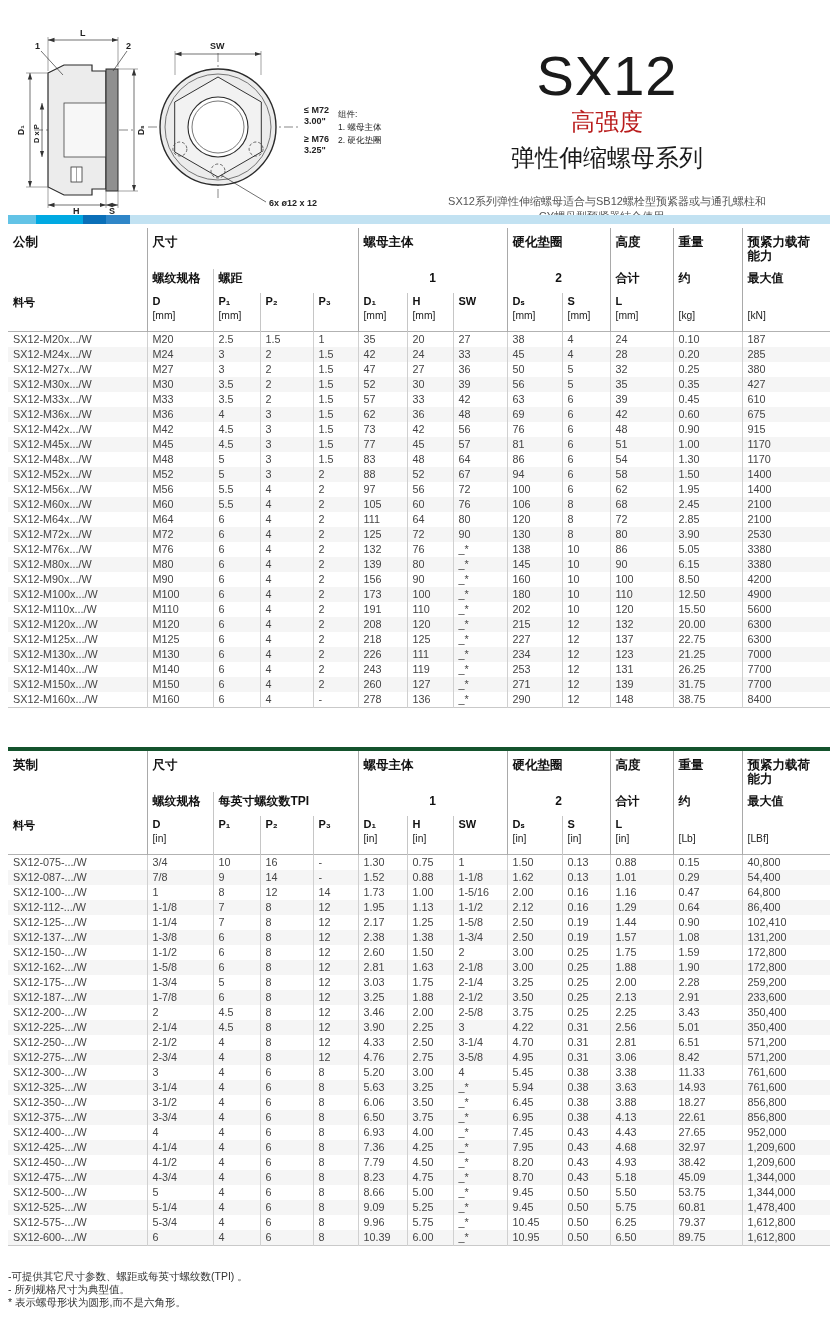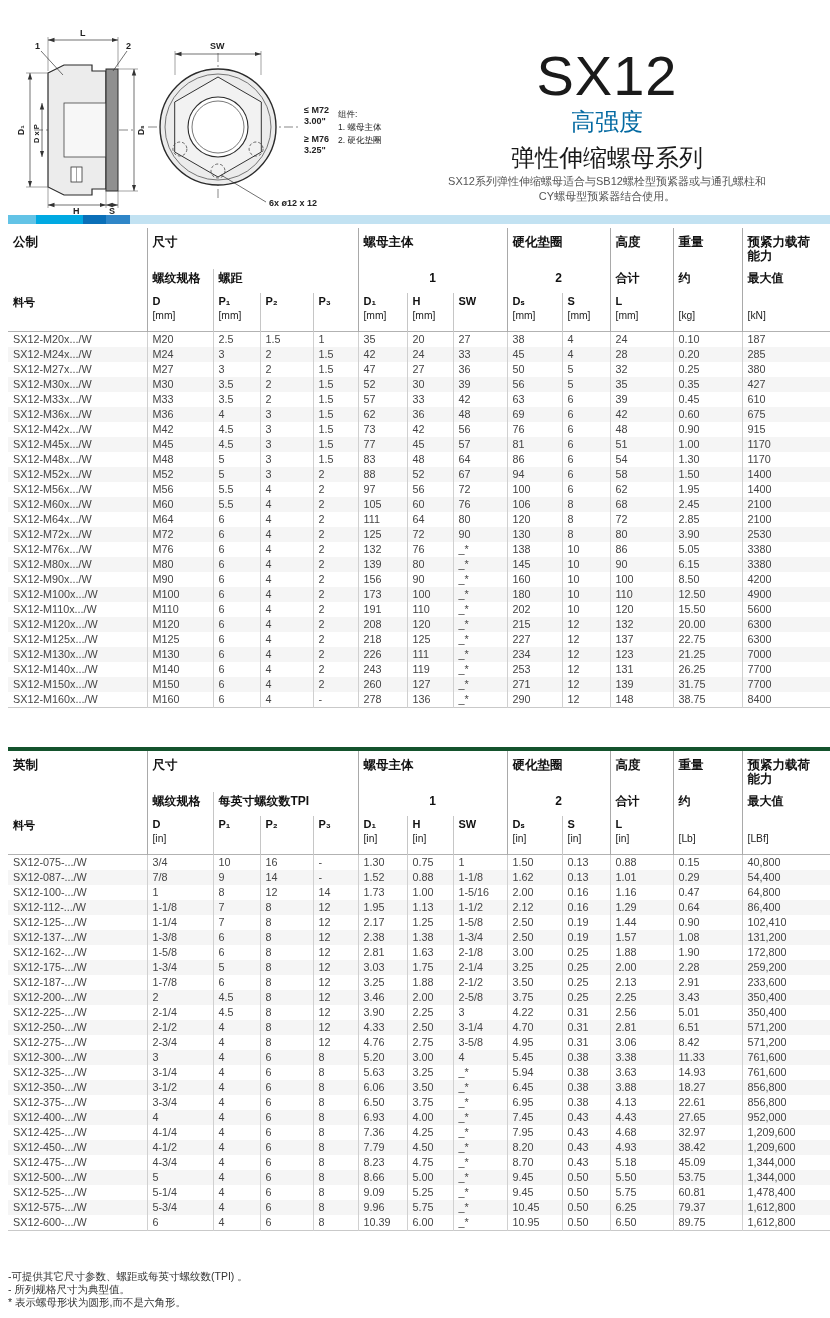--- a/index.html
+++ b/index.html
@@ -3,23 +3,23 @@
 <meta charset="utf-8">
 <style>
   html,body{margin:0;padding:0;background:#fff;}
   .page{position:relative;width:830px;height:1318px;background:#fff;overflow:hidden;
         font-family:"Liberation Sans","DejaVu Sans",sans-serif;color:#222;}
 
   
   .diagram{position:absolute;left:8px;top:25px;width:400px;height:190px;}
   .titleblock{position:absolute;right:8px;top:48px;width:430px;text-align:center;}
   .series{font-size:56px;font-weight:200;line-height:1.0;color:#1a1a1a;letter-spacing:1px;}
-  .sub1{font-size:24px;font-weight:400;color:#0369a1;margin-top:2px;}
+  .sub1{font-size:24px;font-weight:400;color:#b91c1c;margin-top:2px;}
   .sub2{font-size:24px;font-weight:400;color:#1a1a1a;margin-top:4px;}
-  .desc{font-size:11px;color:#555;line-height:15px;margin-top:0;}
+  .desc{font-size:11px;color:#555;line-height:15px;margin-top:20px;}
 
   
   .bar{position:absolute;left:8px;top:215px;right:0;height:9px;display:flex;}
   .bar div{height:9px;}
 
   
   table{border-collapse:collapse;table-layout:fixed;width:822px;border-bottom:1px solid #c9c9c9;}
   .tbl1{position:absolute;left:8px;top:228px;}
   .tbl2{position:absolute;left:8px;top:747px;border-top:4px solid #14532d;}
   thead{border-bottom:1px solid #b2b2b2;}
@@ -797,20 +797,35 @@
           <td>2.38</td>
           <td>1.38</td>
           <td>1-3/4</td>
           <td>2.50</td>
           <td>0.19</td>
           <td>1.57</td>
           <td>1.08</td>
           <td>131,200</td>
         </tr>
         <tr>
+          <td>SX12-150-.../W</td>
+          <td>1-1/2</td>
+          <td>6</td>
+          <td>8</td>
+          <td>12</td>
+          <td>2.60</td>
+          <td>1.50</td>
+          <td>2</td>
+          <td>3.00</td>
+          <td>0.25</td>
+          <td>1.75</td>
+          <td>1.59</td>
+          <td>172,800</td>
+        </tr>
+        <tr>
           <td>SX12-162-.../W</td>
           <td>1-5/8</td>
           <td>6</td>
           <td>8</td>
           <td>12</td>
           <td>2.81</td>
           <td>1.63</td>
           <td>2-1/8</td>
           <td>3.00</td>
           <td>0.25</td>

